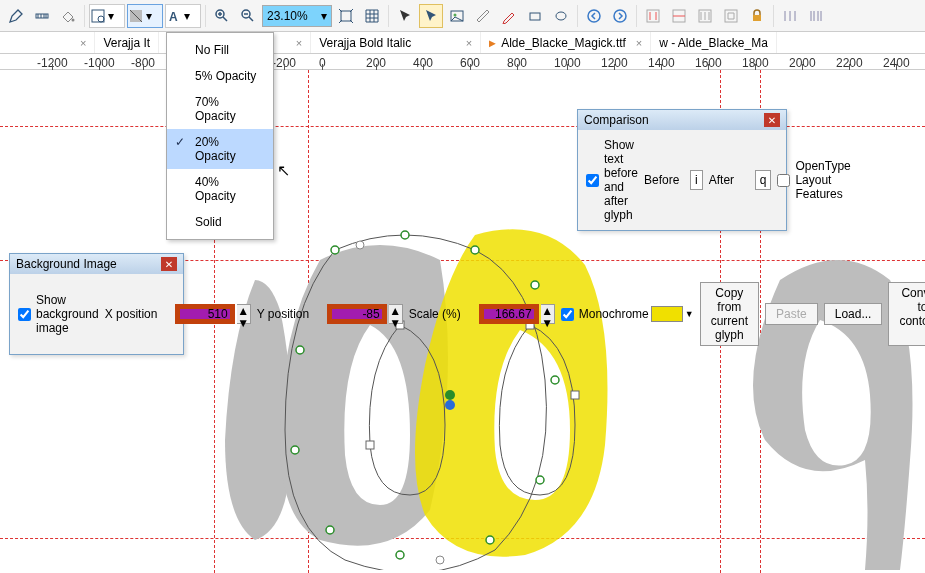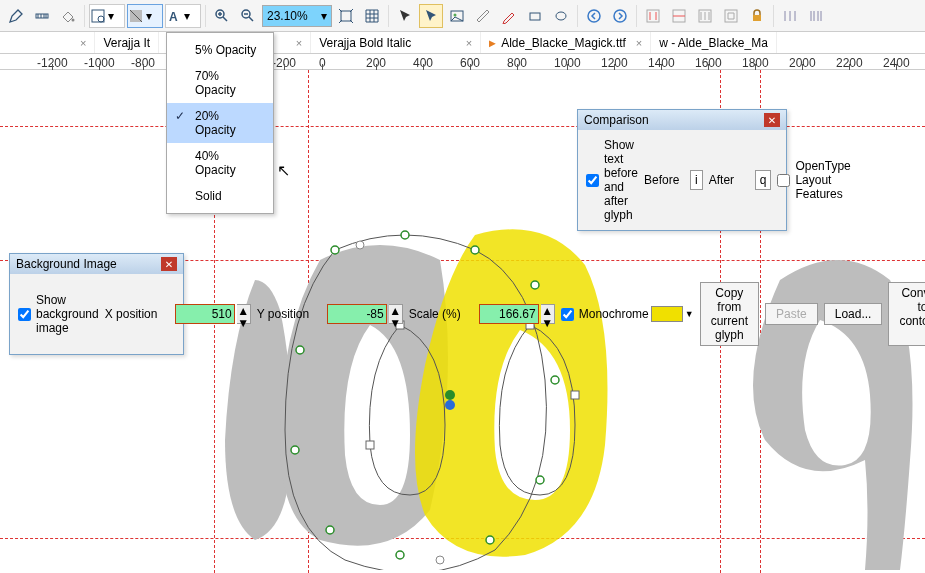--- a/index.html
+++ b/index.html
@@ -47,21 +47,21 @@
 .menu .mi.sel { background: #bcd9ff; }
 .menu .mi .check { position: absolute; left: 8px; top: 6px; color: #235; }
 
 
 .panel { position: absolute; background: #f2f2f2; border: 1px solid #7aa3c9; box-shadow: 2px 2px 4px rgba(0,0,0,0.15); }
 .panel .titlebar { background: linear-gradient(#dceaf7,#bcd1e8); padding: 3px 6px; display: flex; align-items: center; justify-content: space-between; font-size: 12px; }
 .panel .titlebar .pclose { width: 16px; height: 14px; background: #c0392b; color: #fff; display: flex; align-items: center; justify-content: center; font-size: 10px; cursor: pointer; }
 .panel .pbody { padding: 8px; display: flex; flex-direction: row; gap: 6px; }
 .row { display: flex; align-items: center; gap: 2px; }
 .row label { flex: 0 0 68px; }
-.numfield { width: 60px; height: 20px; border: 1px solid #c2410c; background: #86efac; display: flex; align-items: center; justify-content: flex-end; padding: 0 2px; }
+.numfield { width: 60px; height: 20px; border: 5px solid #c2410c; background: #a21caf; display: flex; align-items: center; justify-content: flex-end; padding: 0 2px; }
 .spin { width: 14px; height: 20px; border: 1px solid #999; border-left: none; background: #eee; display: flex; flex-direction: column; font-size: 7px; line-height: 1; }
 .spin div { flex: 1; text-align: center; cursor: pointer; }
 .txtfield { flex: 1; height: 20px; border: 1px solid #999; background: #fff; padding: 0 4px; display: flex; align-items: center; }
 .btn { border: 1px solid #999; background: #f5f5f5; padding: 3px 10px; cursor: pointer; text-align: center; }
 .btn.disabled { color: #aaa; cursor: default; }
 .colorswatch { width: 32px; height: 16px; border: 1px solid #888; background: #f0e000; }
 .chk { display: flex; align-items: center; gap: 5px; }
 .chk input { width: 13px; height: 13px; }
 
 .cursor-arrow { position: absolute; font-size: 16px; color: #000; pointer-events: none; }
@@ -363,20 +363,21 @@
         <circle cx="250" cy="245" r="5" fill="#2a8c2a"></circle>
     </g>
   </svg>
 
   <svg class="glyph" style="left:750px;top:140px" width="180" height="360">
     <path class="gray" d="M30 70 q60 -40 110 0 q30 60 20 180 q-5 70 -10 110 l-35 0 q5 -60 0 -110 q-60 30 -100 -20 q-30 -60 15 -160 z M70 110 q-25 40 -15 110 q10 40 40 35 q30 -5 25 -70 q-5 -60 -50 -75 z"></path>
   </svg>
 </div>
 
 <div class="menu">
+  <div class="mi"><span>No Fill</span></div>
   <div class="mi"><span>5% Opacity</span></div>
   <div class="mi"><span>70% Opacity</span></div>
   <div class="mi sel"><span class="check">✓</span><span>20% Opacity</span></div>
   <div class="mi"><span>40% Opacity</span></div>
   <div class="mi"><span>Solid</span></div>
 </div>
 
 <span class="cursor-arrow" style="left:277px;top:161px">↖</span>
 
 <div class="panel" style="left:9px;top:253px;width:175px">

